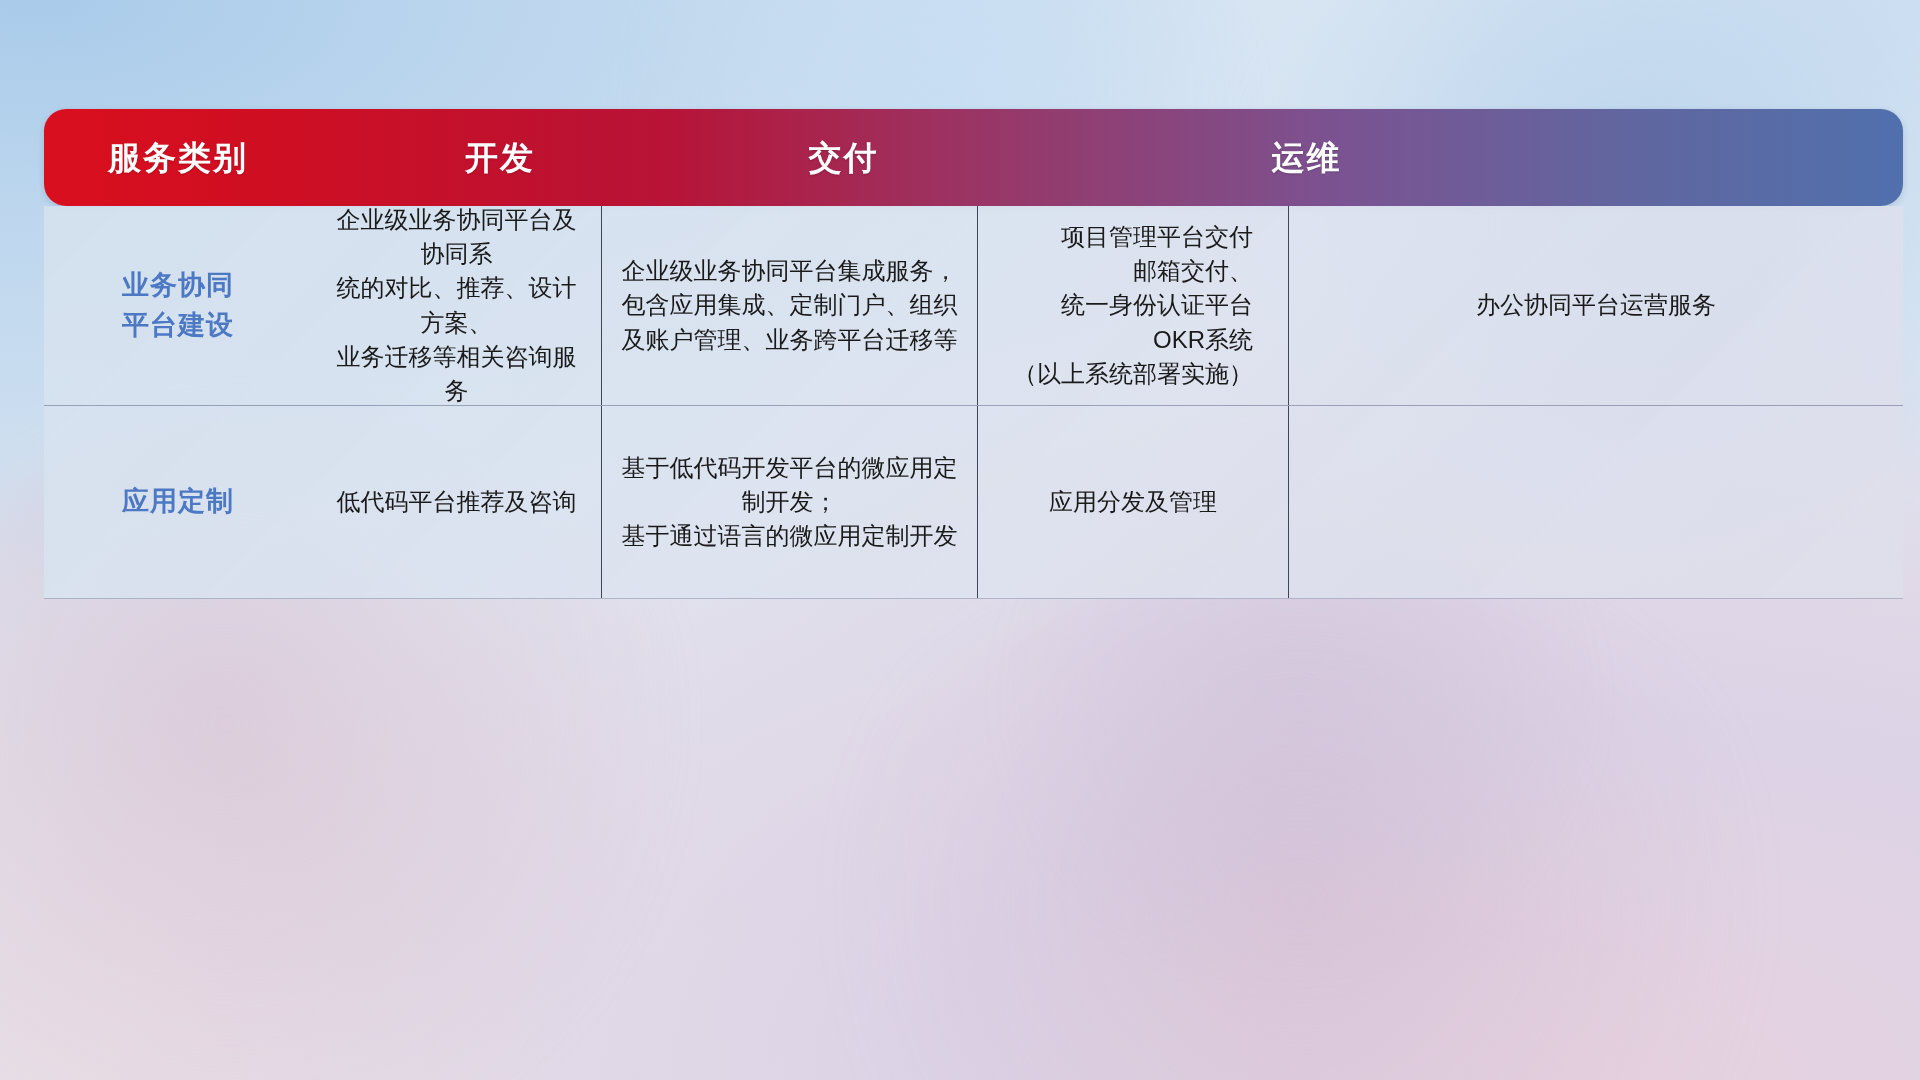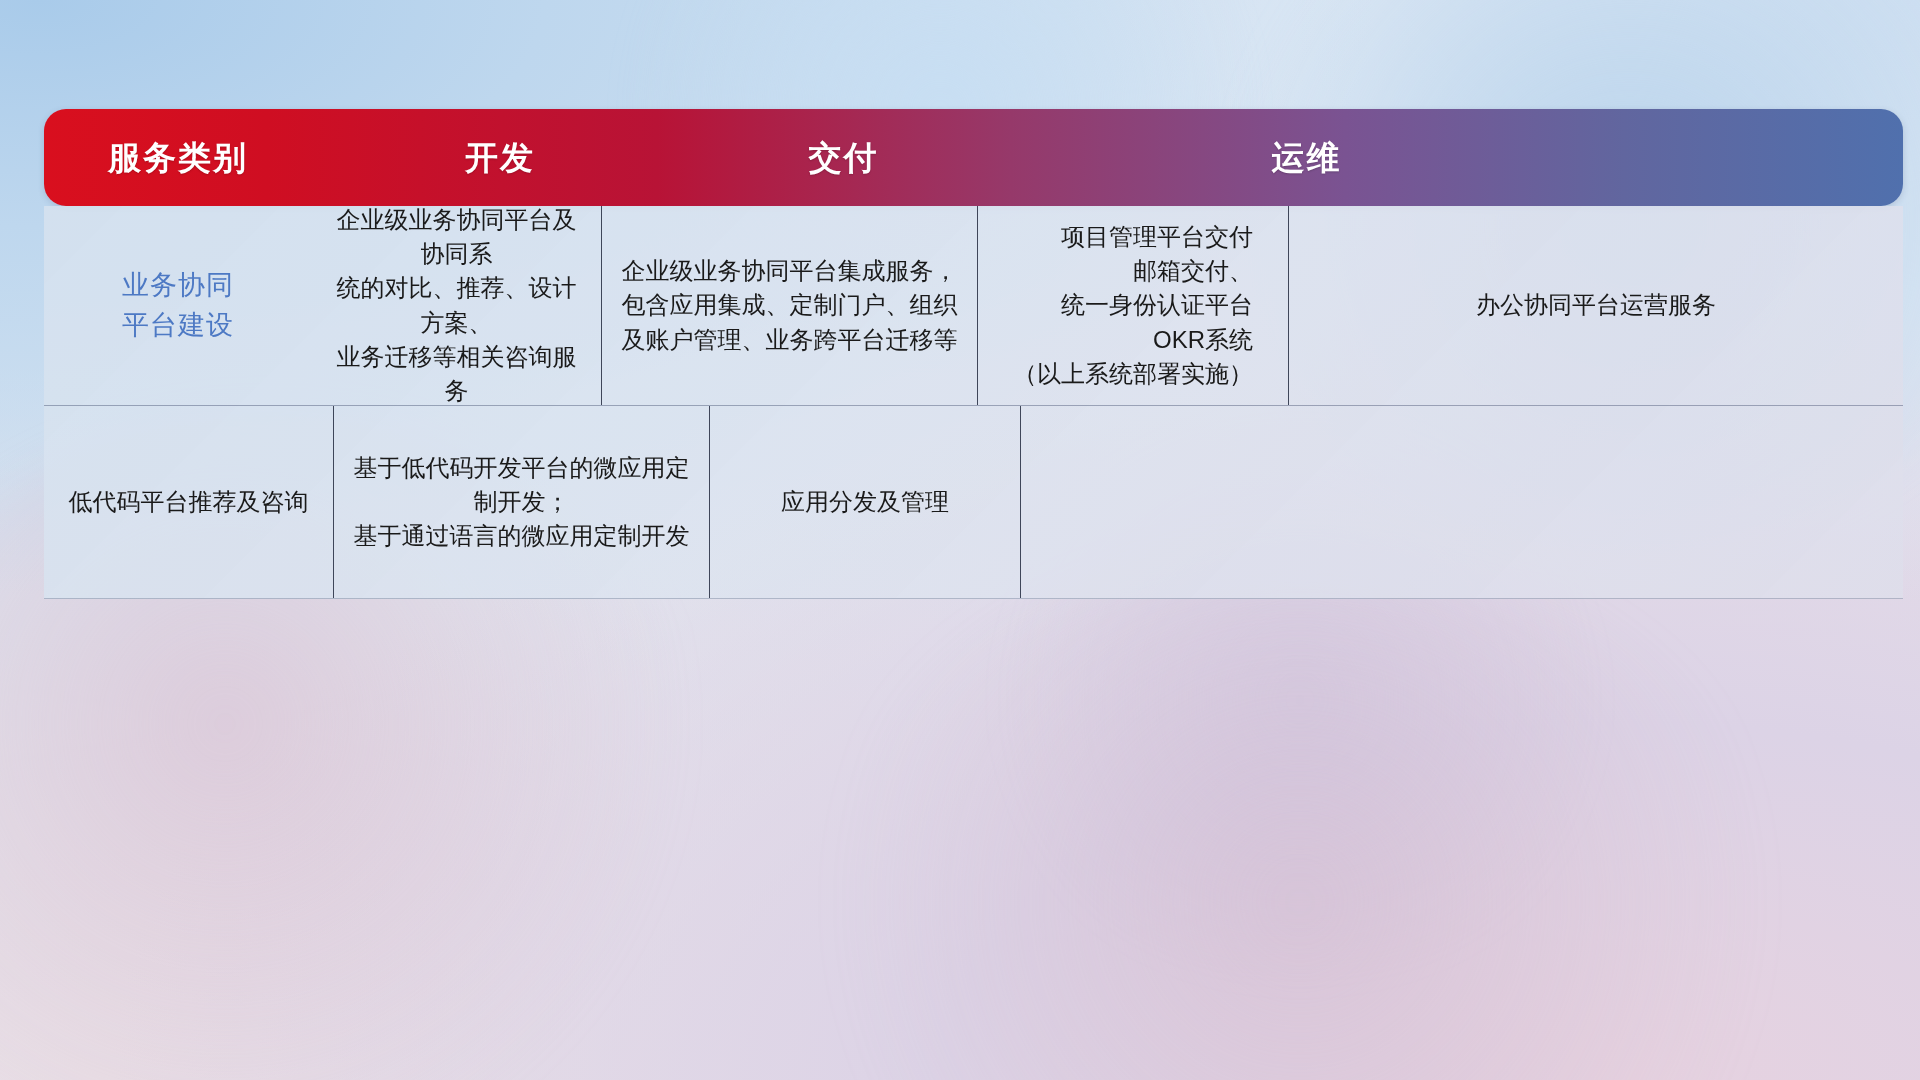--- a/index.html
+++ b/index.html
@@ -97,21 +97,21 @@
     padding:10px 14px;
     text-align:center;
     color:#1a1a1a;
     font-size:24px;
     line-height:1.42;
     white-space:pre-line;
   }
   .cell.vline{border-left:1px solid rgba(35,42,62,.85);}
   .cat{
     color:#4d79c4;
-    font-weight:normal;
+    font-weight:bold;
     font-size:27px;
     letter-spacing:1px;
     line-height:1.45;
   }
 
   
   .c0{width:268px;flex:0 0 268px;}
   .c1{width:289px;flex:0 0 289px;}
   .c2{width:376px;flex:0 0 376px;}
   .c3{width:311px;flex:0 0 311px;text-align:right;}
@@ -158,20 +158,21 @@
       <div class="cell c3 vline">项目管理平台交付
 邮箱交付、
 统一身份认证平台
 OKR系统
 （以上系统部署实施）</div>
       <div class="cell c4 vline">办公协同平台运营服务</div>
     </div>
 
 
     <div class="row r2">
+      <div class="cell c0 cat">应用定制</div>
       <div class="cell c1">低代码平台推荐及咨询</div>
       <div class="cell c2 vline">基于低代码开发平台的微应用定
 制开发；
 基于通过语言的微应用定制开发</div>
       <div class="cell c3 vline">应用分发及管理</div>
       <div class="cell c4 vline"></div>
     </div>
 
   </div>
 </div>

